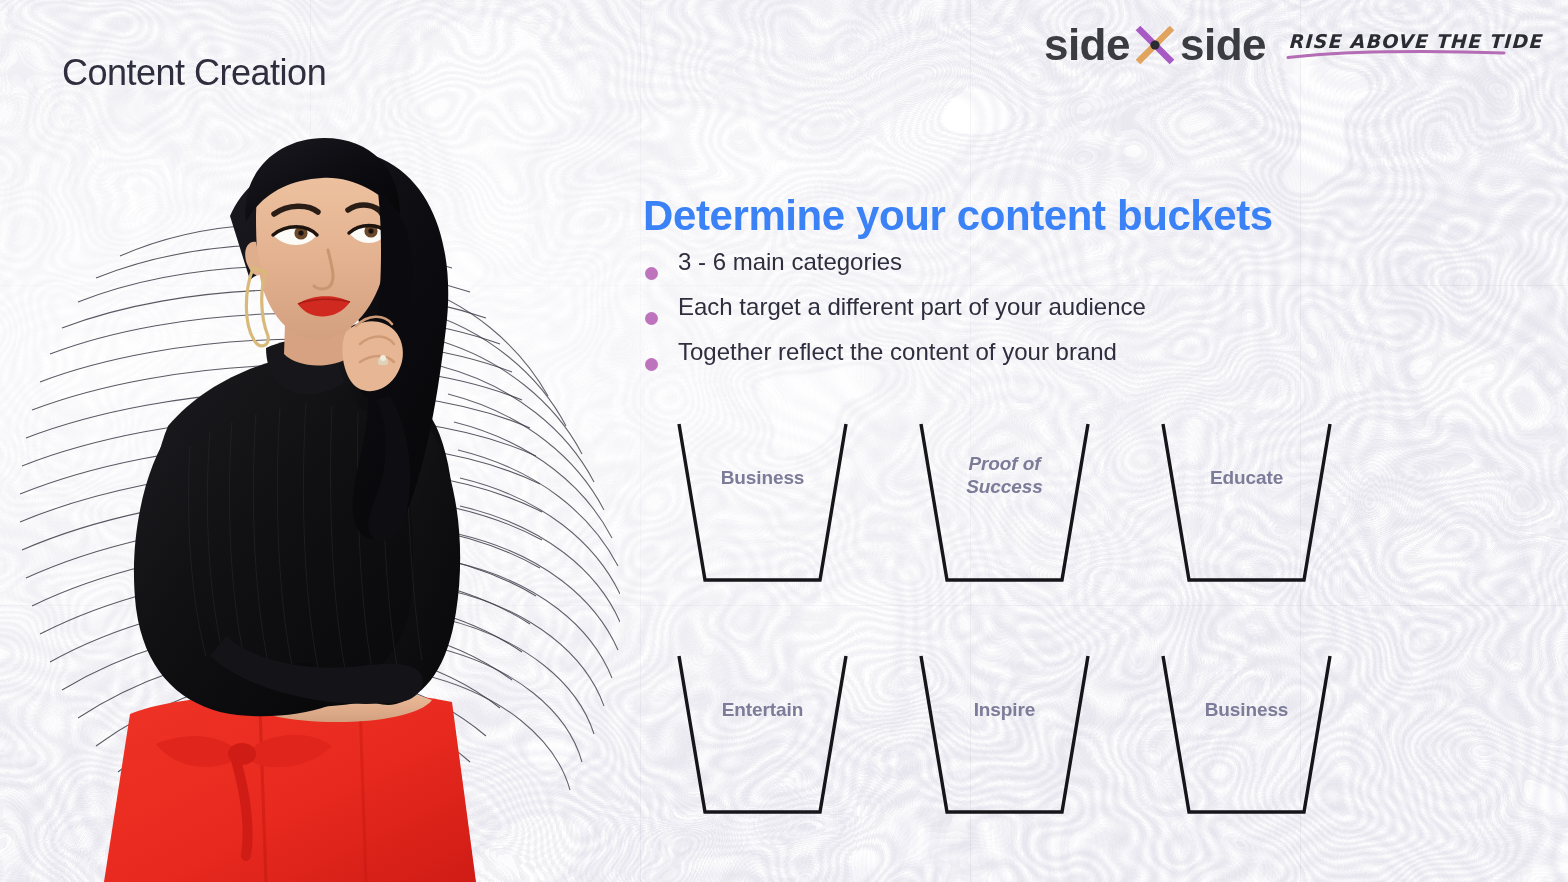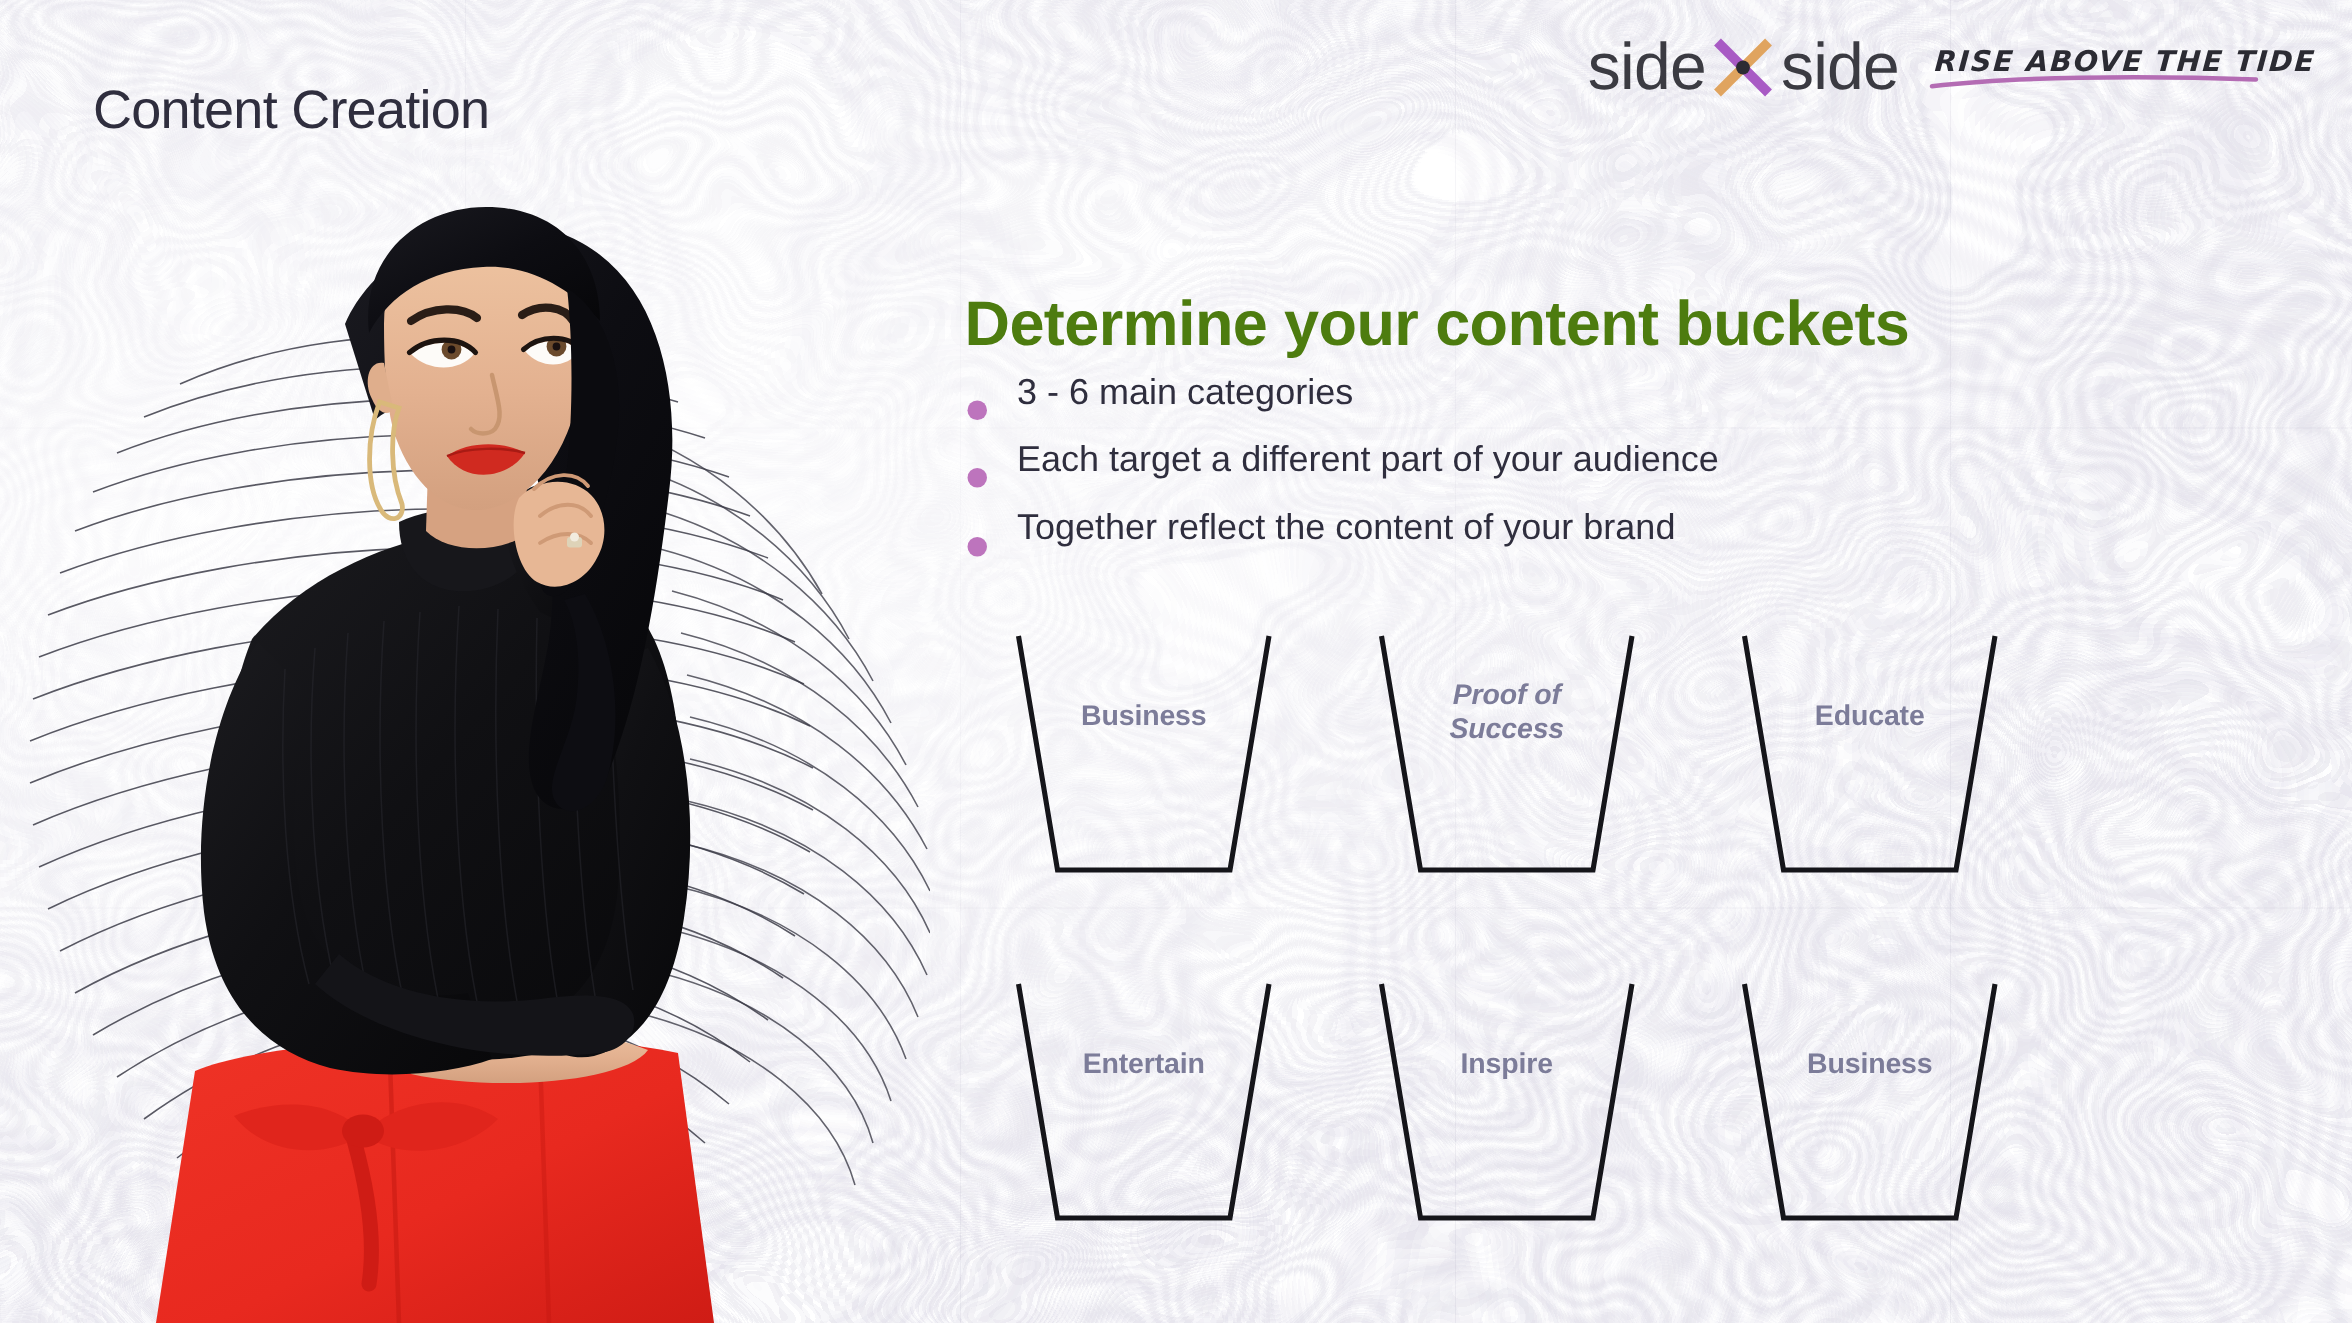--- a/index.html
+++ b/index.html
@@ -36,21 +36,21 @@
   }
   .brand{
     position:absolute;right:18px;top:22px;
     display:flex;align-items:center;gap:18px;
   }
   .logo-wordmark{
     display:flex;align-items:center;
     font-size:44px;font-weight:300;letter-spacing:-.5px;
     color:#3b3b42;line-height:1;
   }
-  .logo-word{font-weight:400;}
+  .logo-word{font-weight:700;}
   .logo-x{
     position:relative;width:46px;height:46px;margin:0 2px;
     display:inline-block;
   }
   .tagline-wrap{
     position:relative;padding:2px 6px 10px 6px;
   }
   .tagline{
     font-family:"DejaVu Sans", sans-serif;
     font-style:italic;font-weight:700;
@@ -66,21 +66,21 @@
   .photo-col{
     position:absolute;left:0;top:96px;width:620px;height:786px;
   }
   .rays{position:absolute;left:0;top:0;width:620px;height:786px;}
   .portrait{position:absolute;left:60px;top:0px;width:520px;height:786px;}
 
   
   .headline{
     position:absolute;left:643px;top:158px;
     font-size:42px;font-weight:700;letter-spacing:-0.4px;
-    color:#4d7c0f;line-height:1.1;
+    color:#3b82f6;line-height:1.1;
   }
   .bullets{
     position:absolute;left:645px;top:243px;width:880px;
     margin:0;padding:0;list-style:none;
   }
   .bullets li{
     display:flex;align-items:flex-end;gap:20px;
     font-size:24px;color:#2f2e3e;line-height:1.55;
     margin-bottom:8px;
   }

